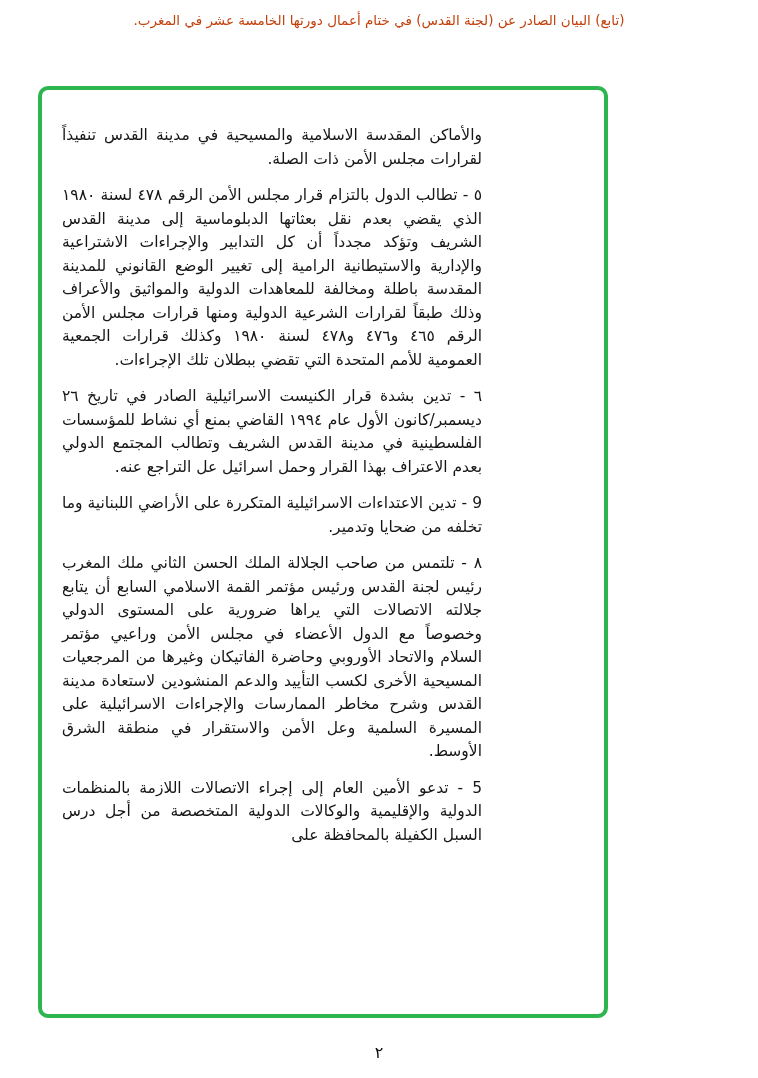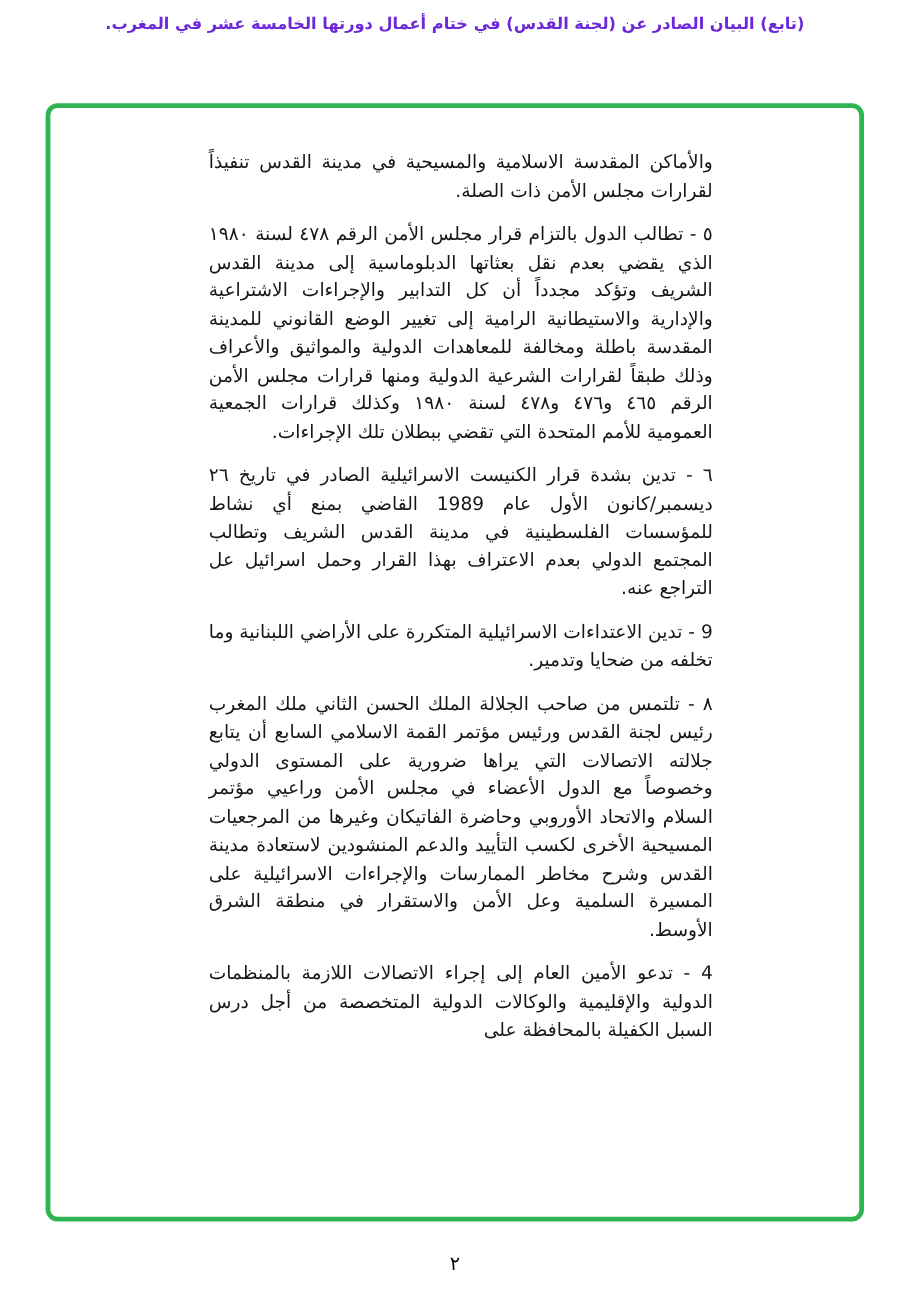--- a/index.html
+++ b/index.html
@@ -17,39 +17,39 @@
   .doc-header {
     position: absolute;
     top: 12px;
     left: 16px;
     right: 16px;
     text-align: center;
     direction: rtl;
   }
   .doc-header .title {
     font-size: 13.5px;
-    font-weight: 700;
-    color: #6d28d9;
+    font-weight: 400;
+    color: #c2410c;
     margin: 0 0 8px 0;
     line-height: 1.3;
   }
   .doc-header .source {
     font-size: 10.5px;
     font-weight: 700;
     color: #0d0d0d;
     margin: 0;
     line-height: 1.3;
   }
 
   
   .green-box {
     position: absolute;
     left: 38px;
     top: 86px;
-    width: 682px;
+    width: 570px;
     height: 932px;
     border: 4px solid #2eb550;
     border-radius: 10px;
     background: #ffffff;
     overflow: hidden;
   }
 
   
   .text-column {
     position: absolute;
@@ -81,20 +81,20 @@
 <body>
 
 <header class="doc-header">
   <p class="title">(تابع) البيان الصادر عن (لجنة القدس) في ختام أعمال دورتها الخامسة عشر في المغرب.</p>
 </header>
 
 <div class="green-box">
   <div class="text-column">
     <p class="para">والأماكن المقدسة الاسلامية والمسيحية في مدينة القدس تنفيذاً لقرارات مجلس الأمن ذات الصلة.</p>
     <p class="para">٥ - تطالب الدول بالتزام قرار مجلس الأمن الرقم ٤٧٨ لسنة ١٩٨٠ الذي يقضي بعدم نقل بعثاتها الدبلوماسية إلى مدينة القدس الشريف وتؤكد مجدداً أن كل التدابير والإجراءات الاشتراعية والإدارية والاستيطانية الرامية إلى تغيير الوضع القانوني للمدينة المقدسة باطلة ومخالفة للمعاهدات الدولية والمواثيق والأعراف وذلك طبقاً لقرارات الشرعية الدولية ومنها قرارات مجلس الأمن الرقم ٤٦٥ و٤٧٦ و٤٧٨ لسنة ١٩٨٠ وكذلك قرارات الجمعية العمومية للأمم المتحدة التي تقضي ببطلان تلك الإجراءات.</p>
-    <p class="para">٦ - تدين بشدة قرار الكنيست الاسرائيلية الصادر في تاريخ ٢٦ ديسمبر/كانون الأول عام 1989 القاضي بمنع أي نشاط للمؤسسات الفلسطينية في مدينة القدس الشريف وتطالب المجتمع الدولي بعدم الاعتراف بهذا القرار وحمل اسرائيل عل التراجع عنه.</p>
+    <p class="para">٦ - تدين بشدة قرار الكنيست الاسرائيلية الصادر في تاريخ ٢٦ ديسمبر/كانون الأول عام ١٩٩٤ القاضي بمنع أي نشاط للمؤسسات الفلسطينية في مدينة القدس الشريف وتطالب المجتمع الدولي بعدم الاعتراف بهذا القرار وحمل اسرائيل عل التراجع عنه.</p>
     <p class="para">9 - تدين الاعتداءات الاسرائيلية المتكررة على الأراضي اللبنانية وما تخلفه من ضحايا وتدمير.</p>
     <p class="para">٨ - تلتمس من صاحب الجلالة الملك الحسن الثاني ملك المغرب رئيس لجنة القدس ورئيس مؤتمر القمة الاسلامي السابع أن يتابع جلالته الاتصالات التي يراها ضرورية على المستوى الدولي وخصوصاً مع الدول الأعضاء في مجلس الأمن وراعيي مؤتمر السلام والاتحاد الأوروبي وحاضرة الفاتيكان وغيرها من المرجعيات المسيحية الأخرى لكسب التأييد والدعم المنشودين لاستعادة مدينة القدس وشرح مخاطر الممارسات والإجراءات الاسرائيلية على المسيرة السلمية وعل الأمن والاستقرار في منطقة الشرق الأوسط.</p>
-    <p class="para">4 - تدعو الأمين العام إلى إجراء الاتصالات اللازمة بالمنظمات الدولية والإقليمية والوكالات الدولية المتخصصة من أجل درس السبل الكفيلة بالمحافظة على</p>
+    <p class="para">5 - تدعو الأمين العام إلى إجراء الاتصالات اللازمة بالمنظمات الدولية والإقليمية والوكالات الدولية المتخصصة من أجل درس السبل الكفيلة بالمحافظة على</p>
   </div>
 </div>
 
 <div class="page-number">٢</div>
 
 </body></html>

